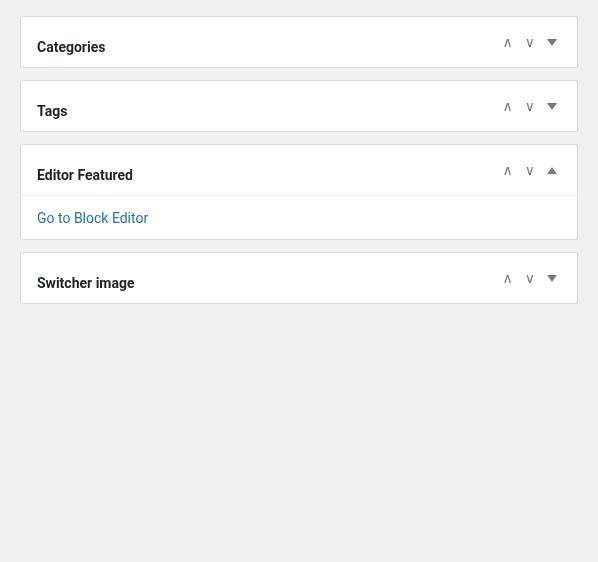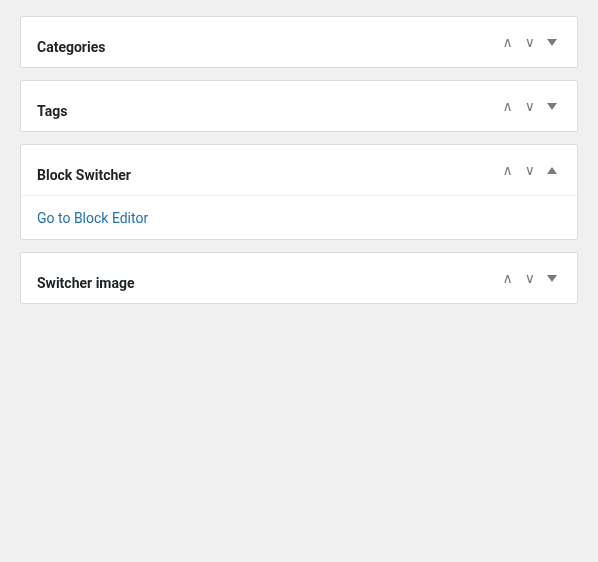--- a/index.html
+++ b/index.html
@@ -132,21 +132,21 @@
       </button>
       <button class="control-btn" title="Toggle">
         <span class="arrow-down"></span>
       </button>
     </div>
   </div>
 </div>
 
 <div class="panel">
   <div class="panel-header">
-    <span class="panel-title">Block Switcher</span>
+    <span class="panel-title">Editor Featured</span>
     <div class="panel-controls">
       <button class="control-btn" title="Move up">
         <span class="chevron-up"></span>
       </button>
       <button class="control-btn" title="Move down">
         <span class="chevron-down"></span>
       </button>
       <button class="control-btn" title="Toggle">
         <span class="arrow-up"></span>
       </button>

